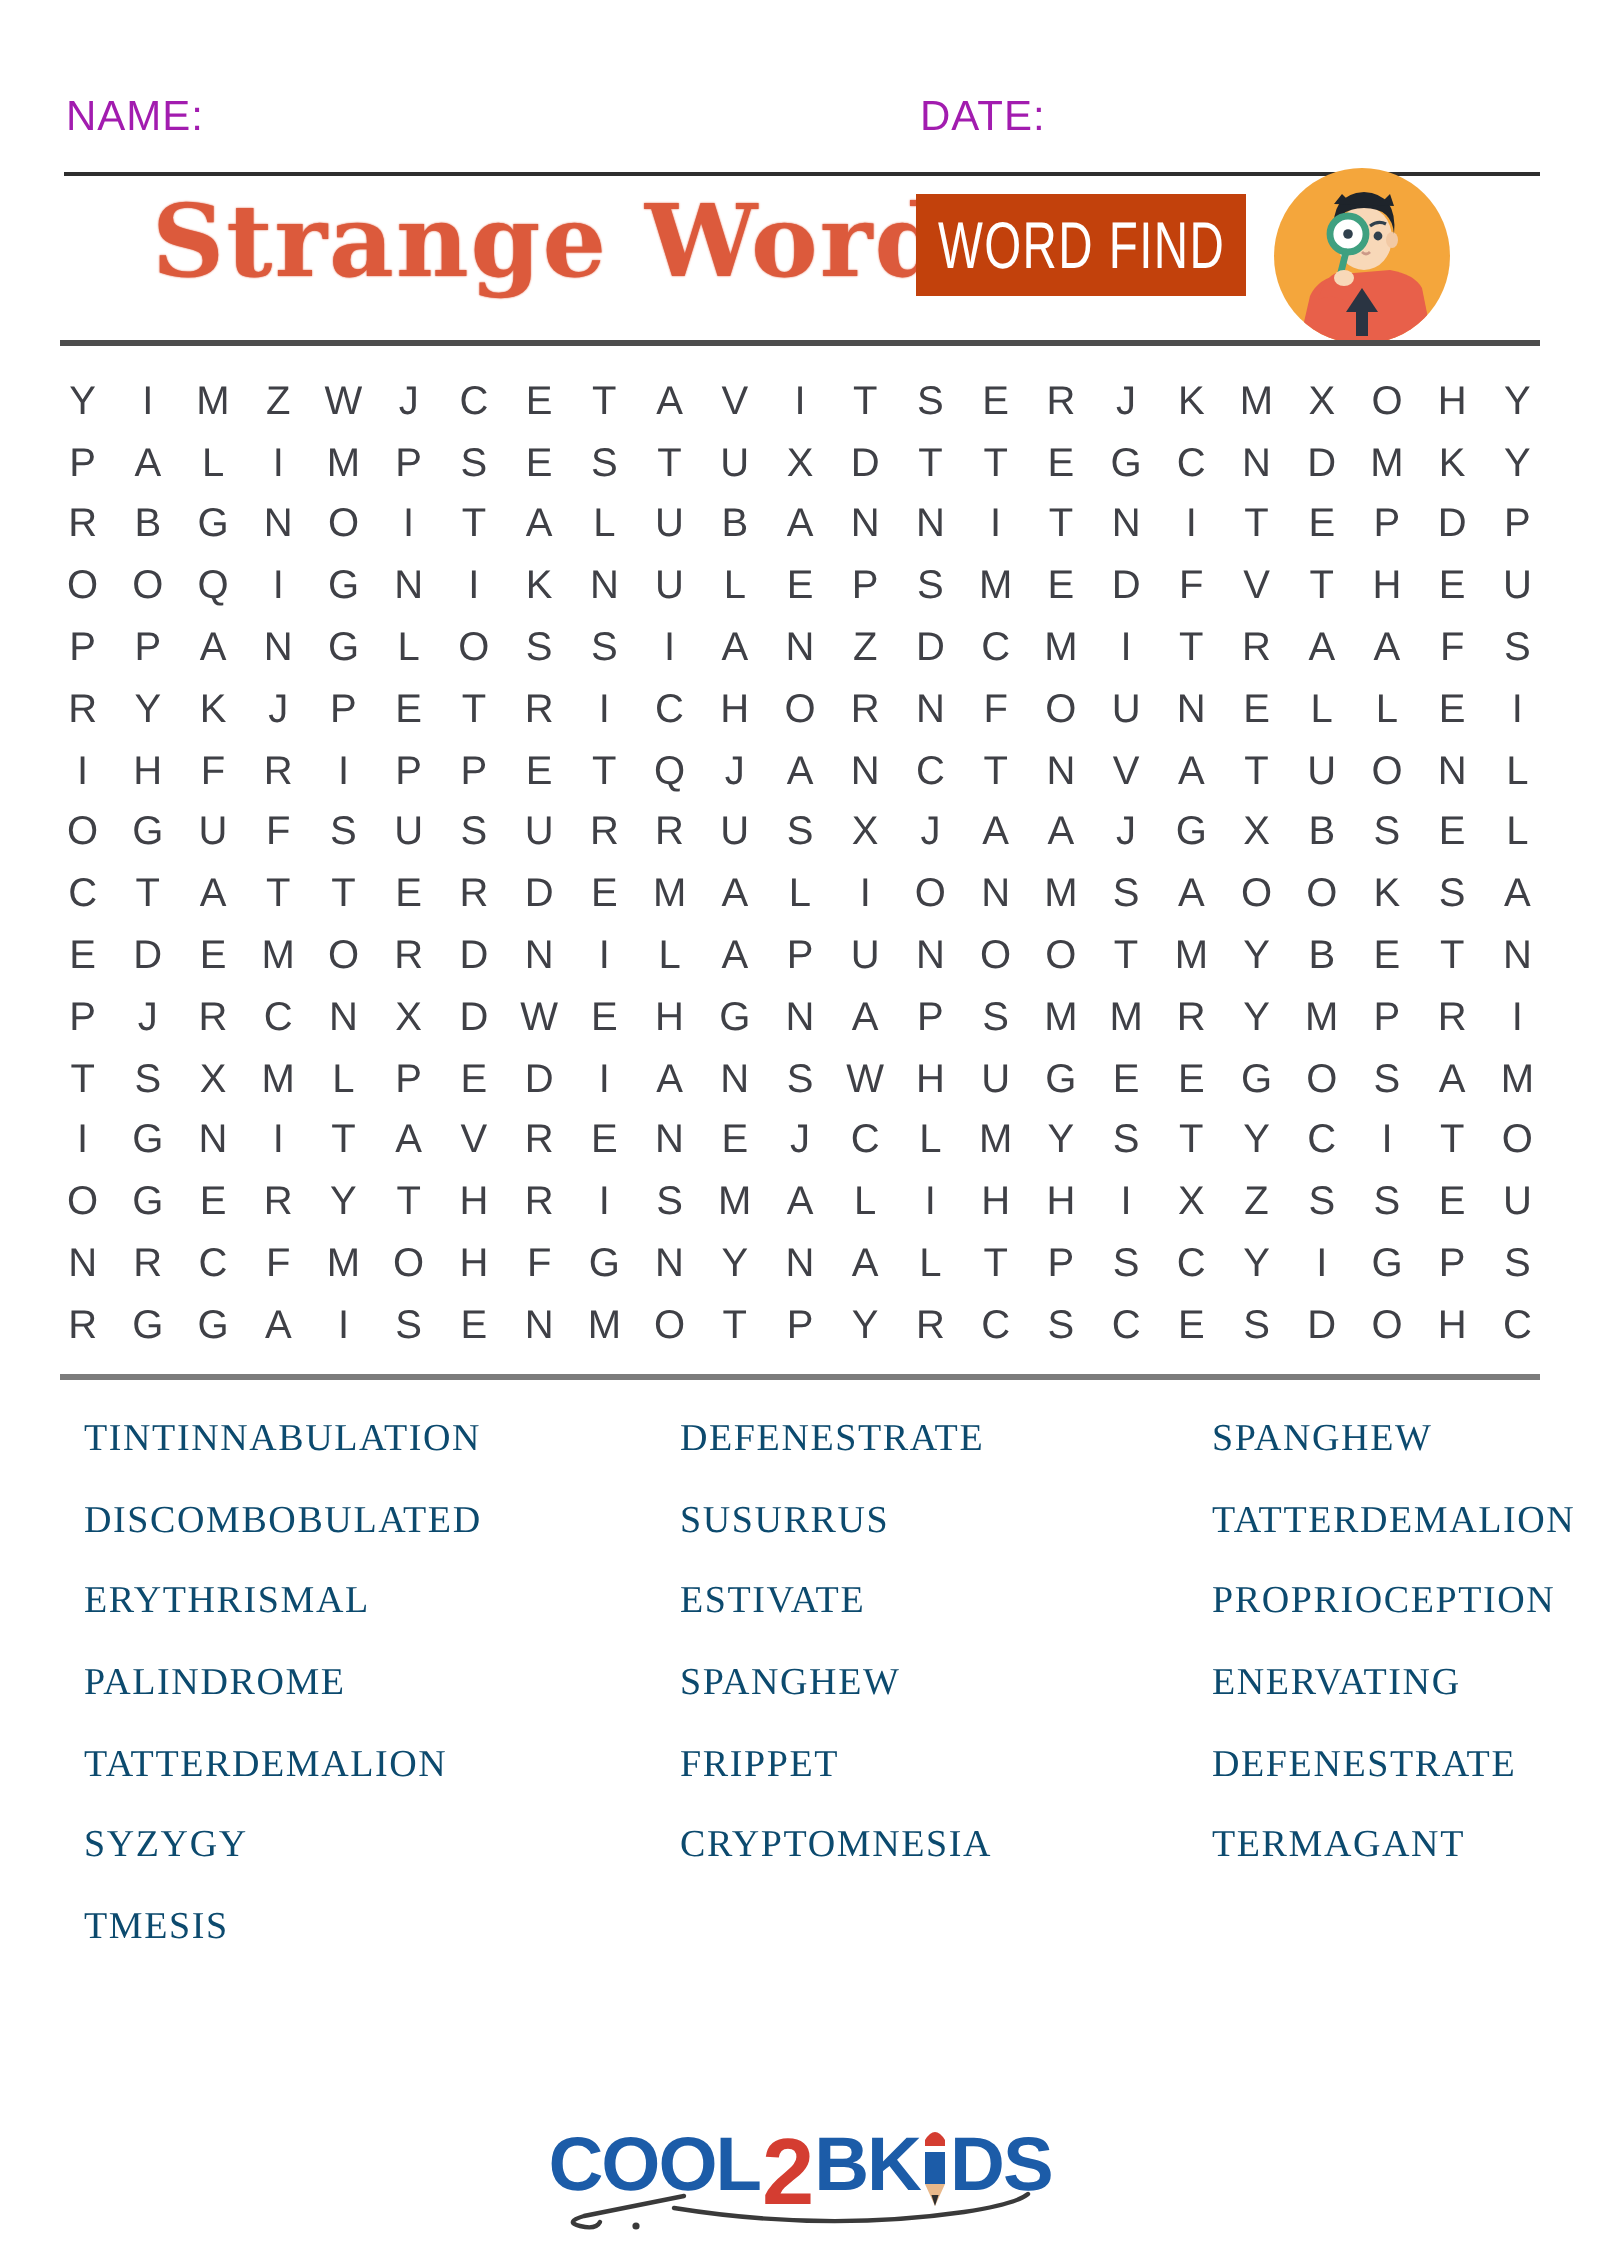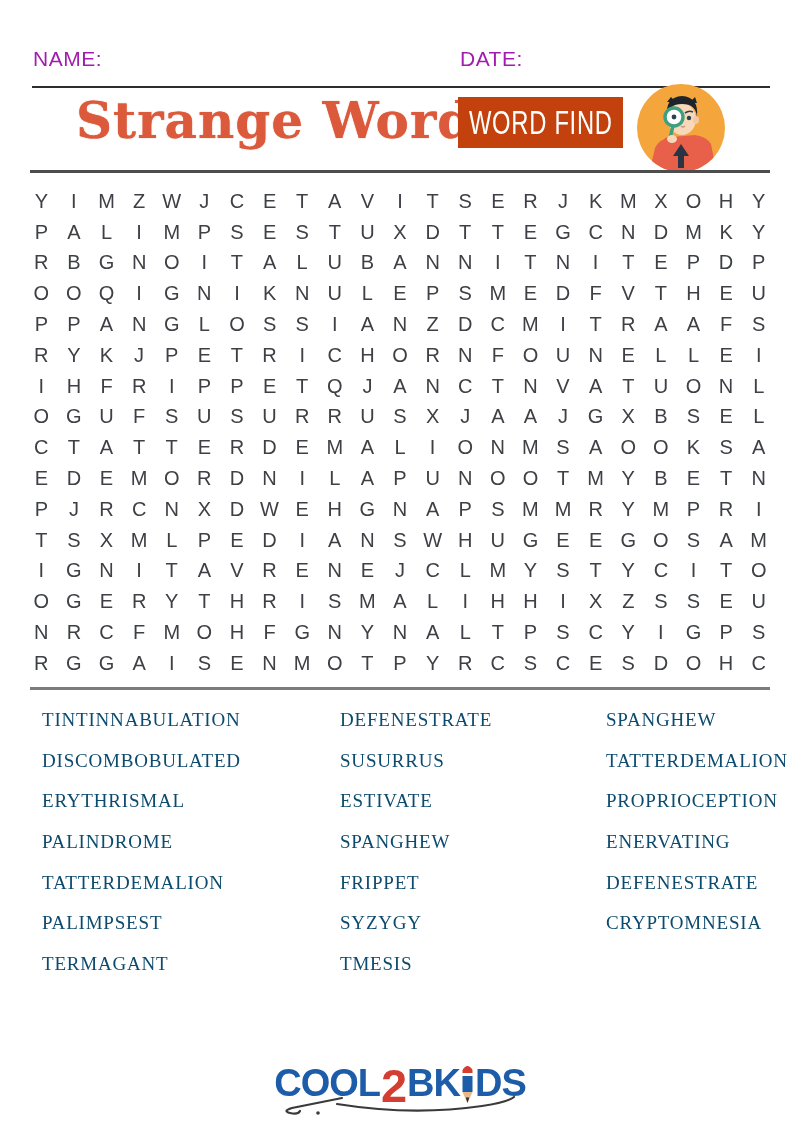--- a/index.html
+++ b/index.html
@@ -475,21 +475,20 @@
     <span>TATTERDEMALION</span>
     <span>ERYTHRISMAL</span>
     <span>ESTIVATE</span>
     <span>PROPRIOCEPTION</span>
     <span>PALINDROME</span>
     <span>SPANGHEW</span>
     <span>ENERVATING</span>
     <span>TATTERDEMALION</span>
     <span>FRIPPET</span>
     <span>DEFENESTRATE</span>
-    <span>PALIMPSEST</span>
     <span>SYZYGY</span>
     <span>CRYPTOMNESIA</span>
     <span>TERMAGANT</span>
     <span>TMESIS</span>
   </div>
 
 <div class="abs" id="logo">
   <span class="logo-text logo-blue">COOL</span>
     <span class="logo-text logo-red">2</span>
     <span class="logo-text logo-blue">BK</span>

